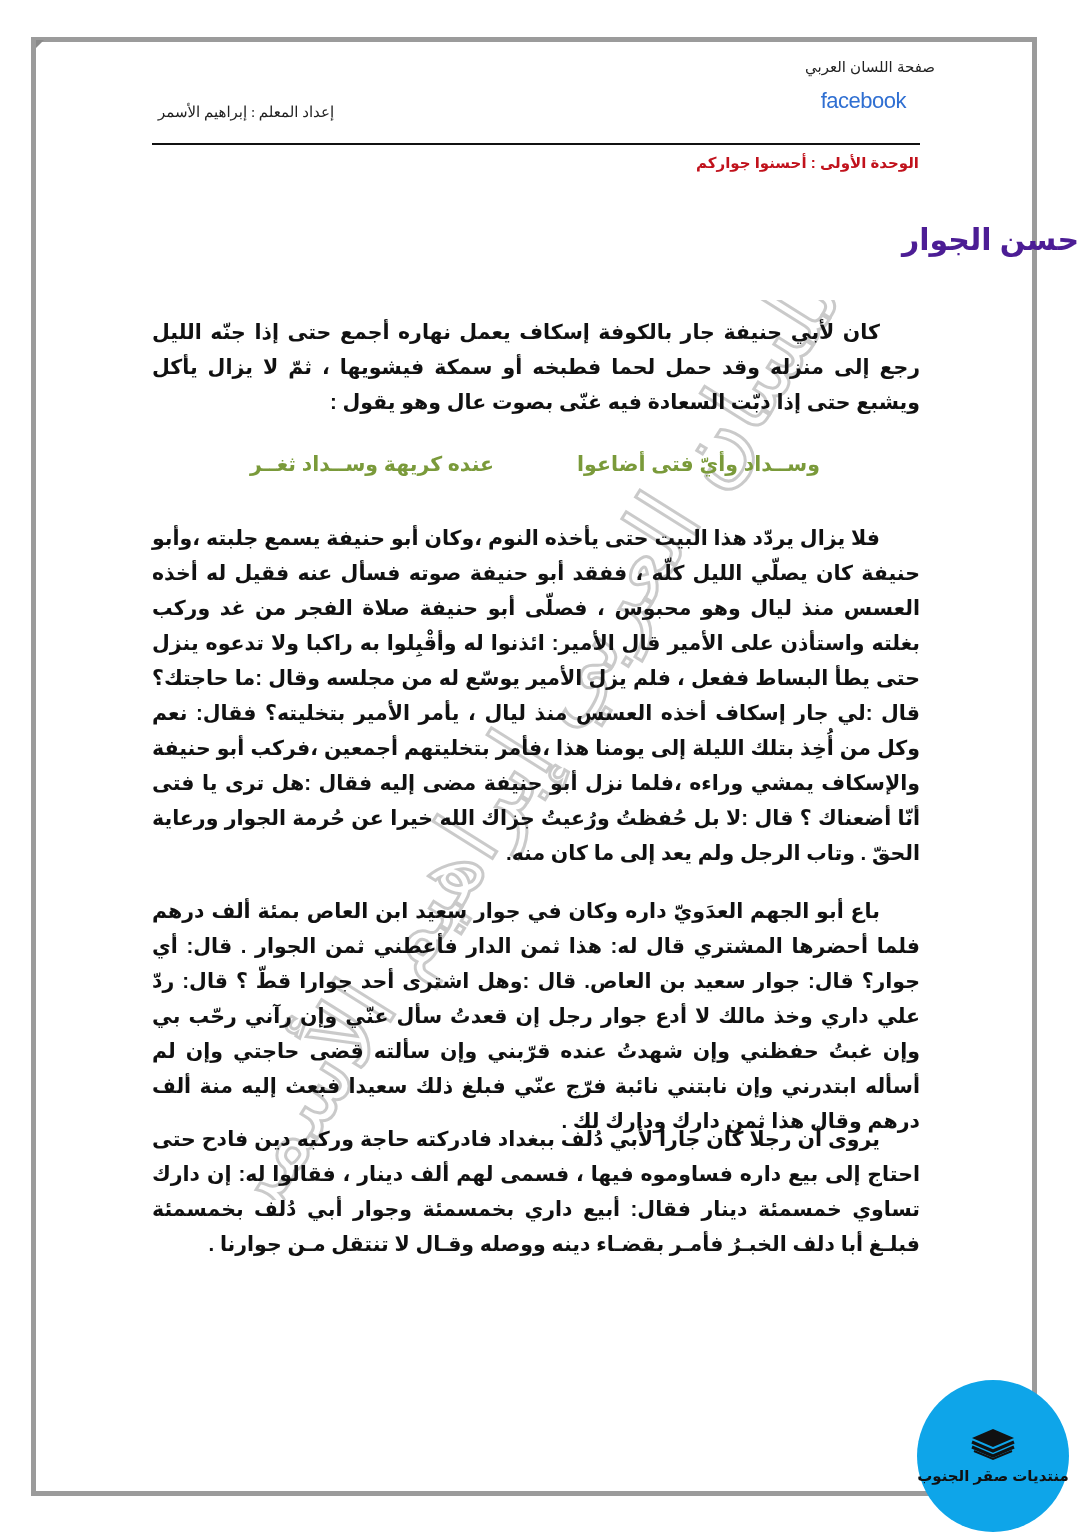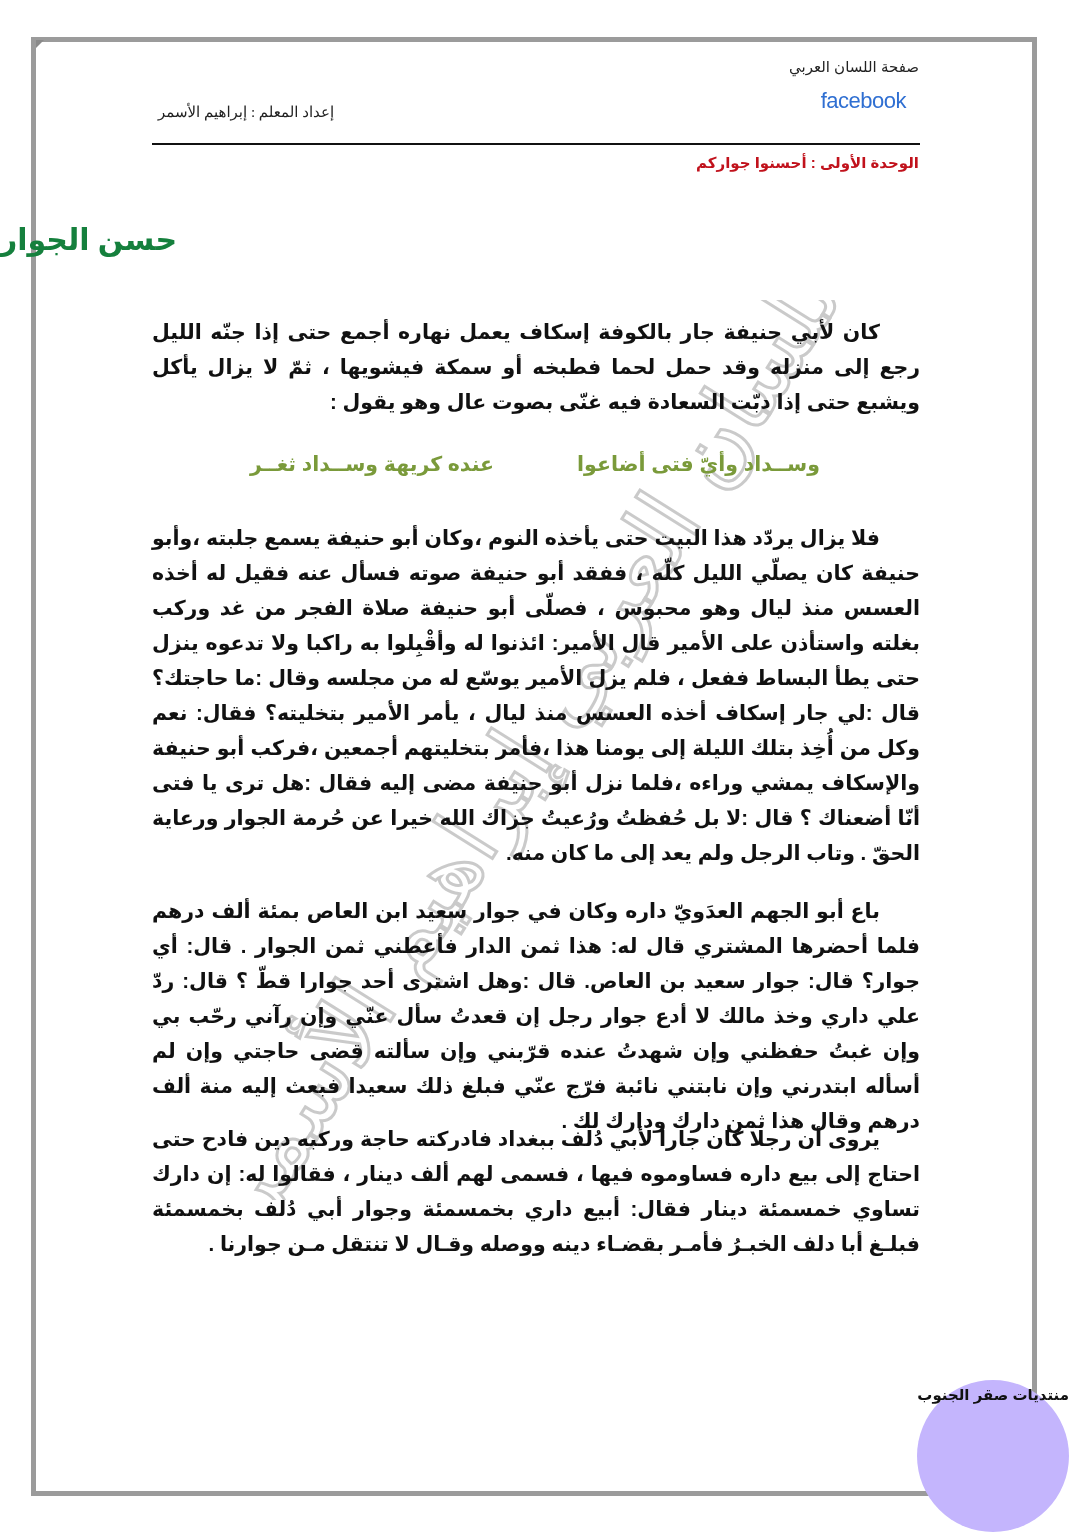--- a/index.html
+++ b/index.html
@@ -2,41 +2,41 @@
 <html><head>
   <meta charset="utf-8">
   <style>
     html, body { margin:0; padding:0; background:#ffffff; }
     body { width:1079px; height:1537px; position:relative; overflow:hidden;
            font-family:"Liberation Sans", "DejaVu Sans", sans-serif; }
     .frame { position:absolute; left:31px; top:37px; width:1006px; height:1459px;
              border:5px solid #9b9b9b; border-right-width:5px; box-sizing:border-box; }
     .frame-corner { position:absolute; left:36px; top:40px; width:0; height:0;
              border-top:8px solid #8a8a8a; border-right:8px solid transparent; }
-    .page-name { position:absolute; right:160px; top:58px; font-size:15px; color:#222; direction:rtl; }
+    .page-name { position:absolute; right:144px; top:58px; font-size:15px; color:#222; direction:rtl; }
     .fb-logo { position:absolute; right:173px; top:88px; font-size:22px; font-weight:normal;
                color:#2f6fd2; letter-spacing:-0.5px; }
     .author { position:absolute; left:158px; top:103px; font-size:15px; color:#222; direction:rtl;font-family:Liberation Serif, serif; }
     .rule { position:absolute; left:152px; top:143px; width:768px; height:2px; background:#111; }
     .unit-title { position:absolute; right:160px; top:154px; font-size:15px; font-weight:bold;
                   color:#c1121c; direction:rtl; }
-    .lesson-title { position:absolute; left:0; right:0; top:222px; text-align:left;
-                    font-size:30px; font-weight:bold; color:#15803d; direction:rtl; }
+    .lesson-title { position:absolute; left:0; right:0; top:222px; text-align:right;
+                    font-size:30px; font-weight:bold; color:#4c1d95; direction:rtl; }
     .para { position:absolute; left:152px; width:768px; direction:rtl; text-align:justify;
             text-align-last:right; font-size:20.5px; font-weight:bold; color:#111;
             line-height:35px; }
     .para p { margin:0; text-indent:40px; }
     .verse { position:absolute; left:250px; width:570px; top:452px; direction:rtl;
              font-size:20.5px; font-weight:bold; color:#7a9a3a; display:flex;
              justify-content:space-between; }
     .watermark { position:absolute; left:130px; top:300px; width:860px; height:900px;
                  pointer-events:none; }
     .badge { position:absolute; left:917px; top:1380px; width:152px; height:152px;
-             border-radius:50%; background:#c4b5fd; display:flex; flex-direction:row;
-             justify-content:center; }
+             border-radius:50%; background:#0ea5e9; display:flex; flex-direction:column;
+             align-items:center; justify-content:center; }
     .badge-name { font-size:15px; font-weight:bold; color:#111; direction:rtl; margin-top:6px; white-space:nowrap; }
   </style>
 </head>
 <body>
 
 <div class="frame"></div>
 <div class="frame-corner"></div>
 
 <div class="page-name">صفحة اللسان العربي</div>
 <div class="fb-logo">facebook</div>

